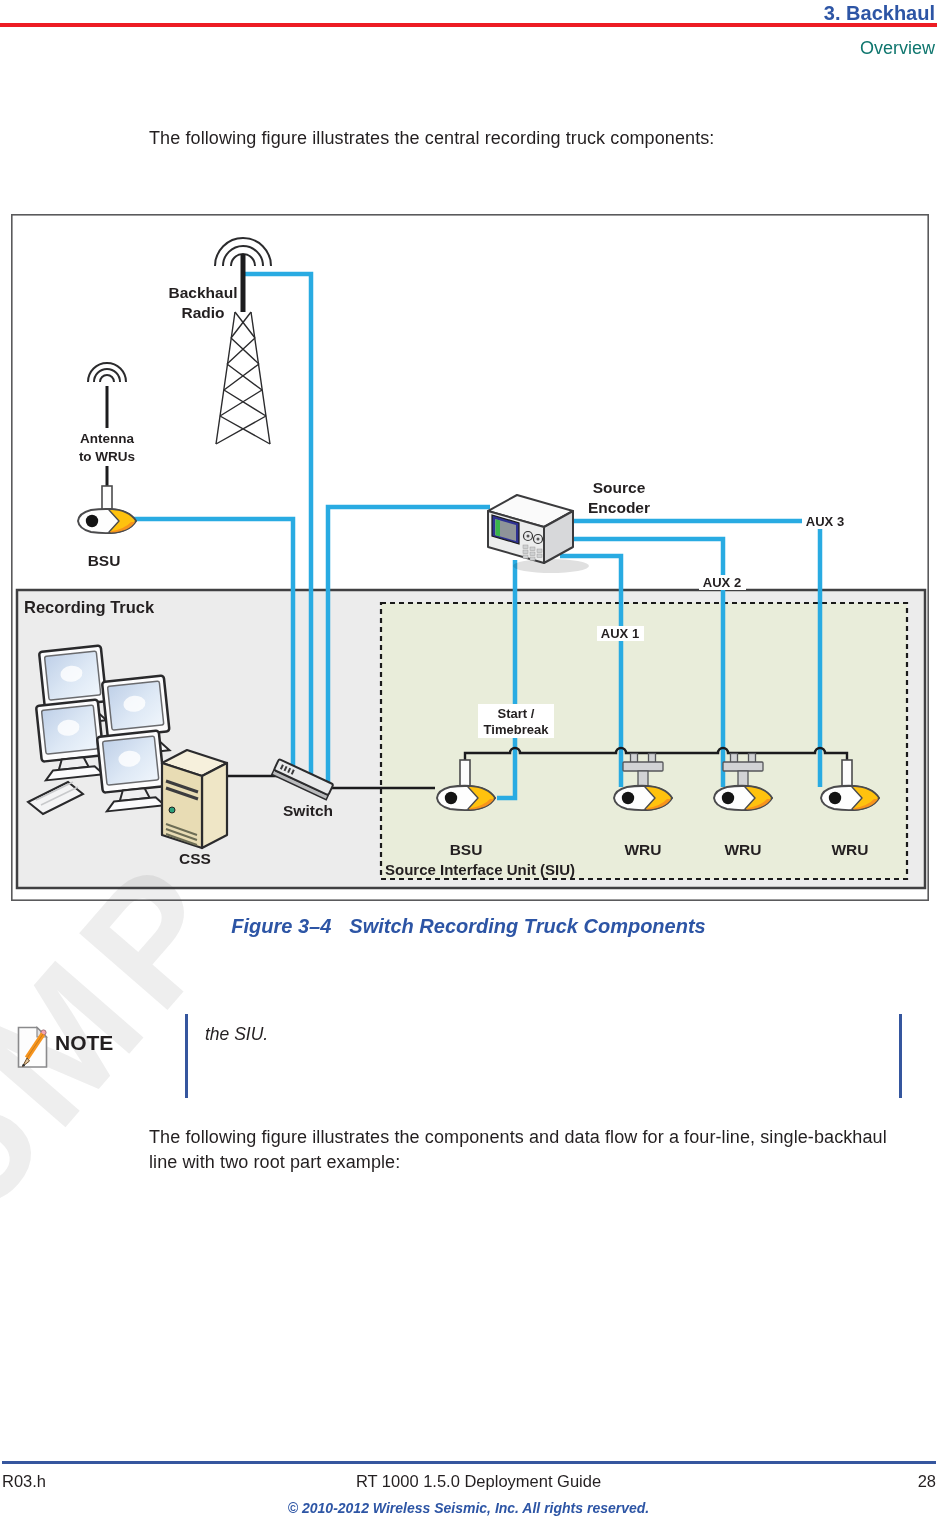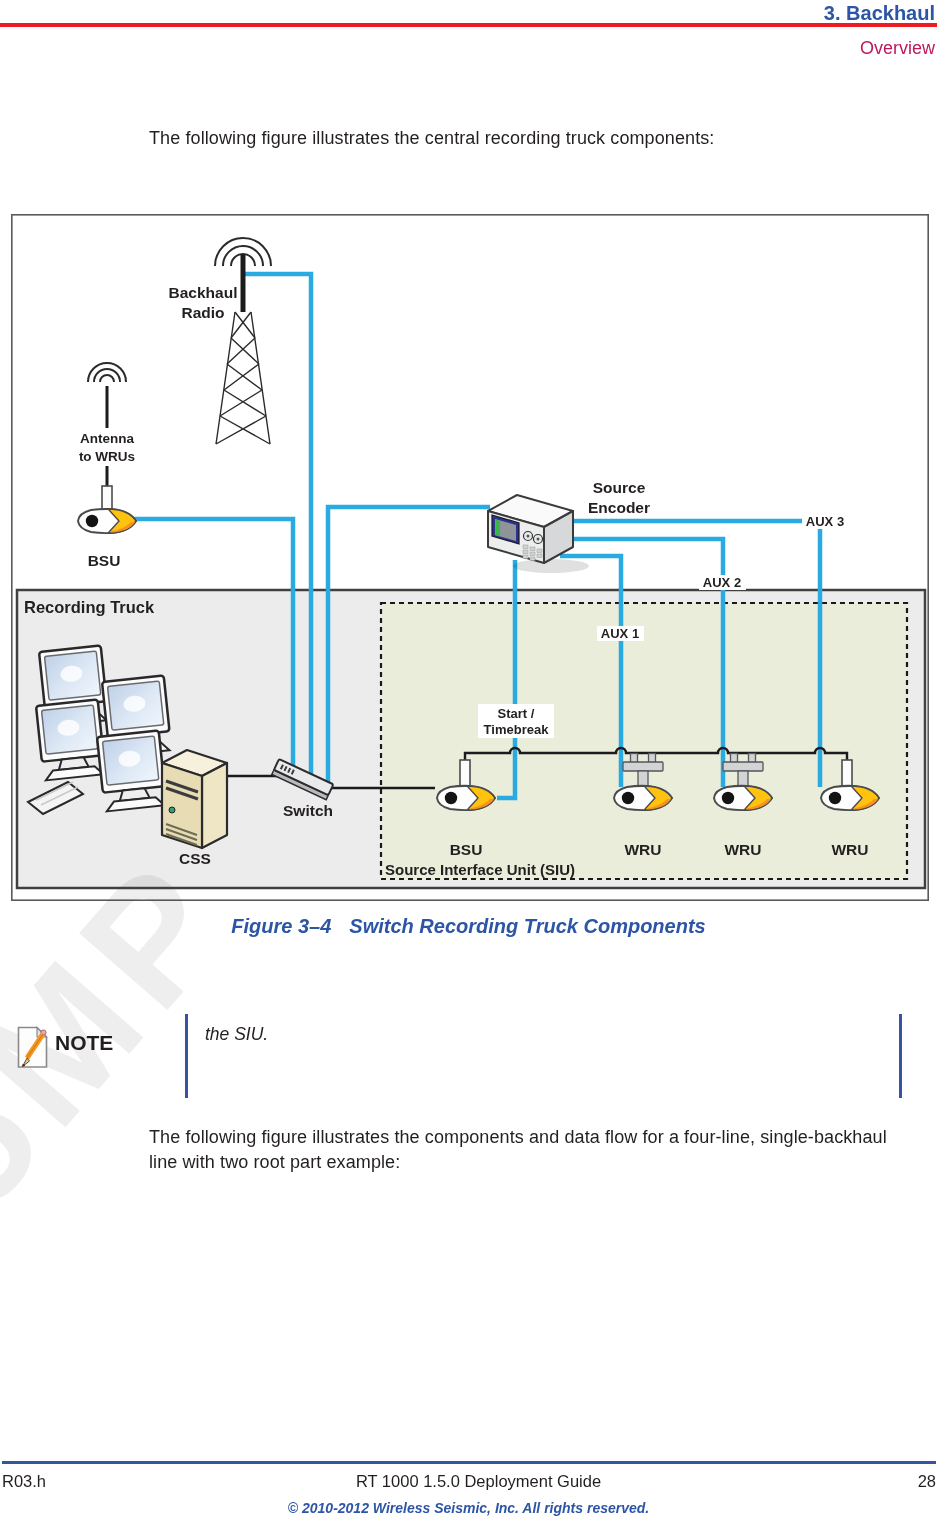--- a/index.html
+++ b/index.html
@@ -4,21 +4,21 @@
 <style>
   html,body{margin:0;padding:0;}
   body{
     width:937px;height:1519px;position:relative;overflow:hidden;background:#fff;
     font-family:"Liberation Sans", sans-serif;color:#231f20;
   }
   .abs{position:absolute;}
   
   .chapter{top:2px;left:0;width:935px;text-align:right;font-size:20px;font-weight:bold;color:#2d55a5;z-index:3;}
   .rule-red{top:23px;left:0;width:937px;height:4px;background:#ed1c24;z-index:3;}
-  .section{top:38px;left:0;width:935px;text-align:right;font-size:18px;color:#be185d;z-index:3;}
+  .section{top:38px;left:0;width:935px;text-align:right;font-size:18px;color:#0f766e;z-index:3;}
   
   .para{margin:0;font-size:18px;line-height:25px;letter-spacing:0.1px;z-index:3;}
   .para1{top:126px;left:149px;width:740px;}
   .para2{top:1125px;left:149px;width:742px;}
   
   .figure-wrap{top:214px;left:11px;width:760px;height:687px;z-index:1;font-weight:bold;}
   .fig text{font-family:"Liberation Sans",sans-serif;fill:#231f20;}
   
   .caption{top:915px;left:0;width:937px;text-align:center;font-size:20px;font-weight:bold;font-style:italic;color:#2d55a5;z-index:3;}
   .caption .cap-title{margin-left:18px;}

